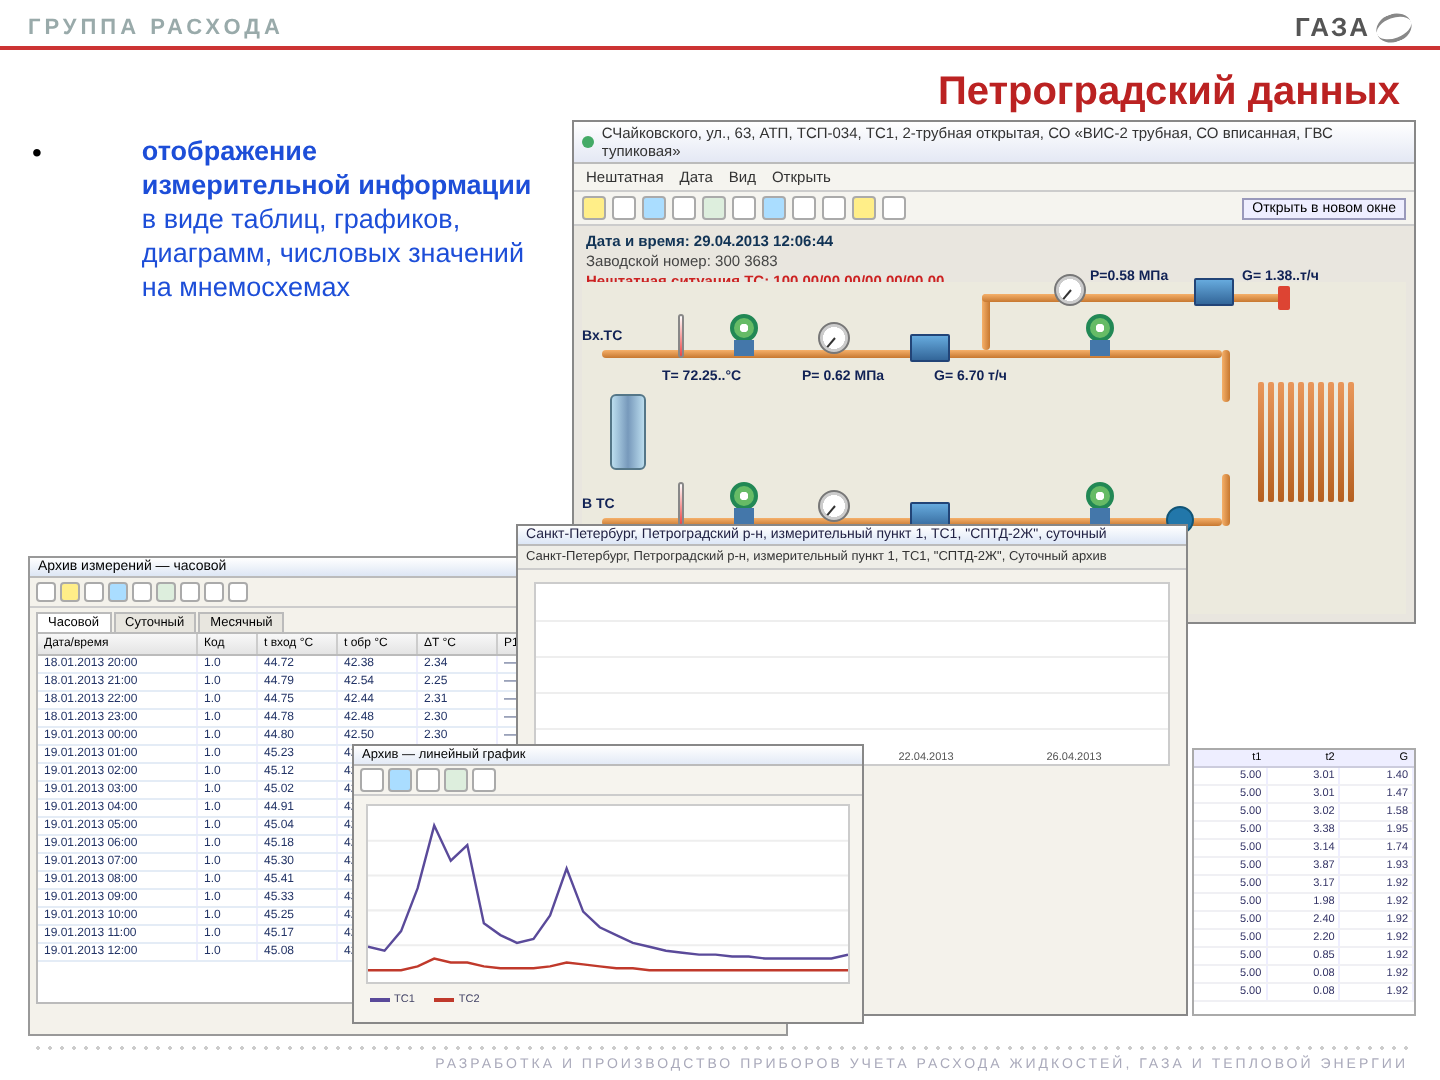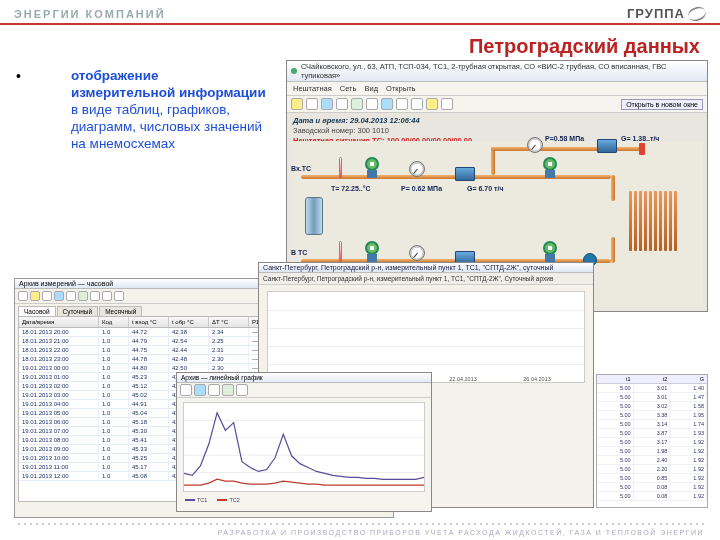--- a/index.html
+++ b/index.html
@@ -27,21 +27,21 @@
     background: #e9e6df; border: 1px solid #888; font-size: 7px;
   }
   .scada-title { background: linear-gradient(#fff,#e4e8f4); padding: 1px 4px; font-size: 7.5px; color: #333; border-bottom: 1px solid #bbb; display: flex; align-items: center; gap: 4px; }
   .scada-title .dot { width: 6px; height: 6px; background: #4a6; border-radius: 50%; }
   .menu { display: flex; gap: 8px; padding: 2px 6px; background: #f5f4ef; border-bottom: 1px solid #ccc; font-size: 7.5px; color: #333; }
   .toolbar { display: flex; gap: 3px; padding: 2px 4px; background: #f5f4ef; border-bottom: 1px solid #ccc; align-items: center; }
   .tb { width: 12px; height: 12px; background: #fff; border: 1px solid #aaa; border-radius: 2px; }
   .tb.y { background: #fe8; } .tb.b { background: #adf; } .tb.g { background: #ded; }
   .open-btn { margin-left: auto; font-size: 7px; padding: 1px 4px; background: #eef; border: 1px solid #99b; }
   .info { padding: 3px 6px; font-size: 7.5px; line-height: 1.3; }
-  .info .dt { color: #135; font-weight: 600; font-style: italic; }
+  .info .dt { color: #135; font-weight: 600; }
   .info .zn { color: #444; }
   .info .ns { color: #c22; font-weight: 600; }
 
   .mimic { position: absolute; left: 4px; right: 4px; top: 80px; bottom: 4px; background: #eceade; }
   .pipe-h { position: absolute; height: 4px; background: linear-gradient(#f5b06a,#c77830); border-radius: 2px; }
   .pipe-v { position: absolute; width: 4px; background: linear-gradient(90deg,#f5b06a,#c77830); border-radius: 2px; }
   .valve { position: absolute; width: 18px; height: 22px; }
   .valve .wheel { width: 14px; height: 14px; border: 2px solid #285; border-radius: 50%; margin: 0 auto; background: radial-gradient(circle,#fff 30%,#6b6 31%); }
   .valve .body { width: 10px; height: 8px; background: #47a; margin: -1px auto 0; }
   .sensor { position: absolute; width: 20px; height: 14px; background: linear-gradient(#6ad,#369); border: 1px solid #247; border-radius: 1px; }
@@ -111,23 +111,23 @@
   .minitbl .mr { display:flex; border-bottom:1px solid #f0f0f4; color:#336; }
 
   .footer { position:absolute; left:0; right:0; bottom:4px; padding: 0 16px; }
   .dots { height:6px; background-image: radial-gradient(circle, #ccc 1px, transparent 1px); background-size: 6px 6px; margin-bottom:2px; }
   .foot-txt { font-size:7px; letter-spacing:1.5px; color:#aab; text-align:right; }
 </style>
 </head>
 <body>
 
 <div class="header">
-  <div class="group-label">ЭНЕРГИИ КОМПАНИЙ</div>
+  <div class="group-label">ГРУППА РАСХОДА</div>
   <div class="logo">
-    <span class="logo-text">ГРУППА</span>
+    <span class="logo-text">ГАЗА</span>
     <span class="logo-wave"></span>
   </div>
 </div>
 <div class="divider"></div>
 <div class="title">Петроградский данных</div>
 
 <div class="content">
   <div class="bullet">
     <div class="bullet-dot">•</div>
     <div class="bullet-text">
@@ -135,41 +135,41 @@
     </div>
   </div>
 
   <div class="scada">
     <div class="scada-title">
       <span class="dot"></span>
       <span>СЧайковского, ул., 63, АТП, ТСП-034, ТС1, 2-трубная открытая, СО «ВИС-2 трубная, СО вписанная, ГВС тупиковая»</span>
     </div>
     <div class="menu">
       <span>Нештатная</span>
-      <span>Сеть</span>
+      <span>Дата</span>
       <span>Вид</span>
       <span>Открыть</span>
     </div>
     <div class="toolbar">
       <span class="tb y"></span>
       <span class="tb"></span>
       <span class="tb b"></span>
       <span class="tb"></span>
       <span class="tb g"></span>
       <span class="tb"></span>
       <span class="tb b"></span>
       <span class="tb"></span>
       <span class="tb"></span>
       <span class="tb y"></span>
       <span class="tb"></span>
       <span class="open-btn">Открыть в новом окне</span>
     </div>
     <div class="info">
       <div class="dt">Дата и время: 29.04.2013 12:06:44</div>
-      <div class="zn">Заводской номер: 300 1010</div>
+      <div class="zn">Заводской номер: 300 3683</div>
       <div class="ns">Нештатная ситуация ТС: 100,00/00,00/00,00/00,00</div>
     </div>
     <div class="mimic">
 
       <div class="pipe-h" style="left:10px; top:34px; width:310px;"></div>
 
       <div class="pipe-h" style="left:10px; top:118px; width:310px;"></div>
 
       <div class="pipe-v" style="left:320px; top:34px; height:26px;"></div>
       <div class="pipe-v" style="left:320px; top:96px; height:26px;"></div>

